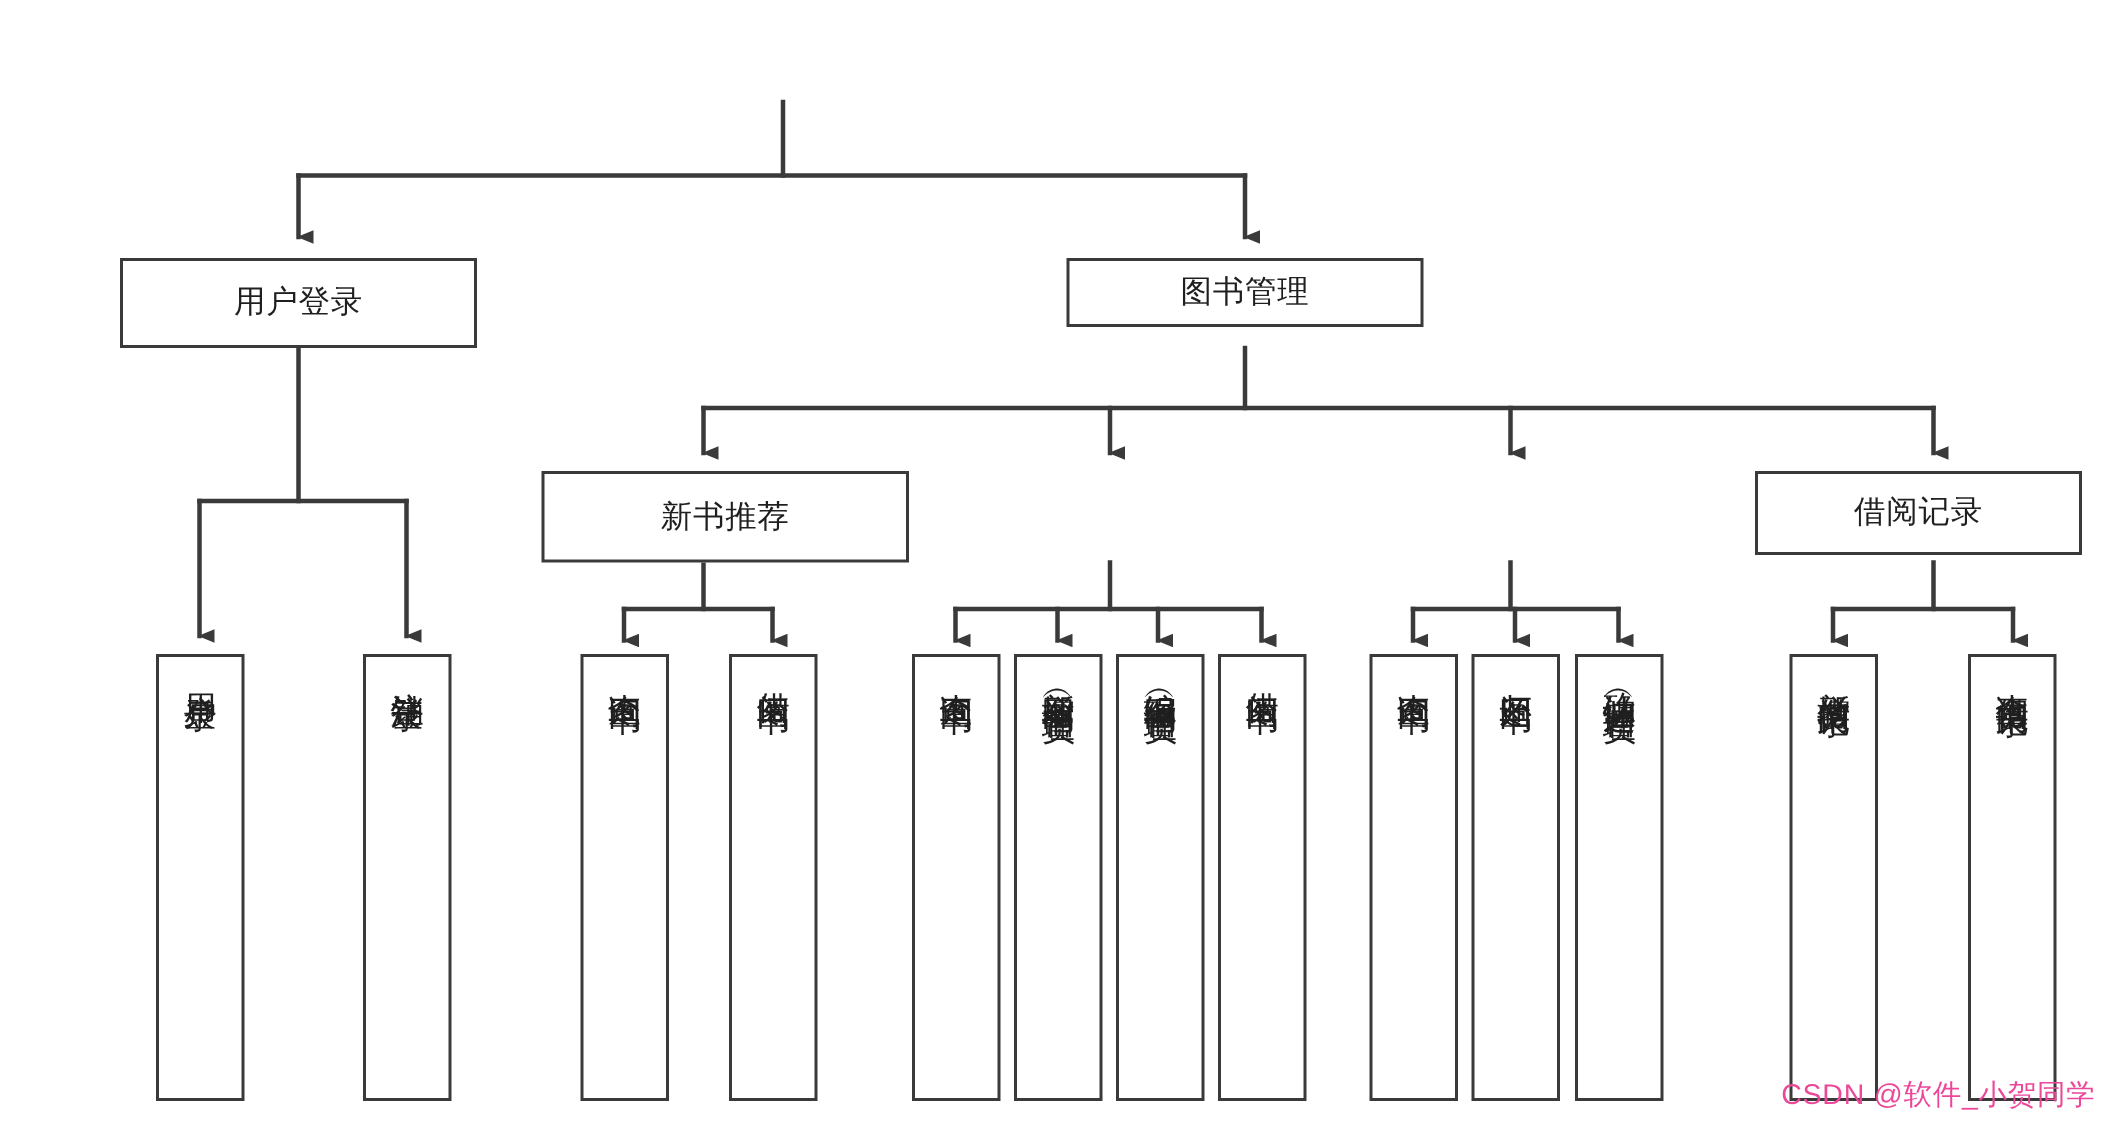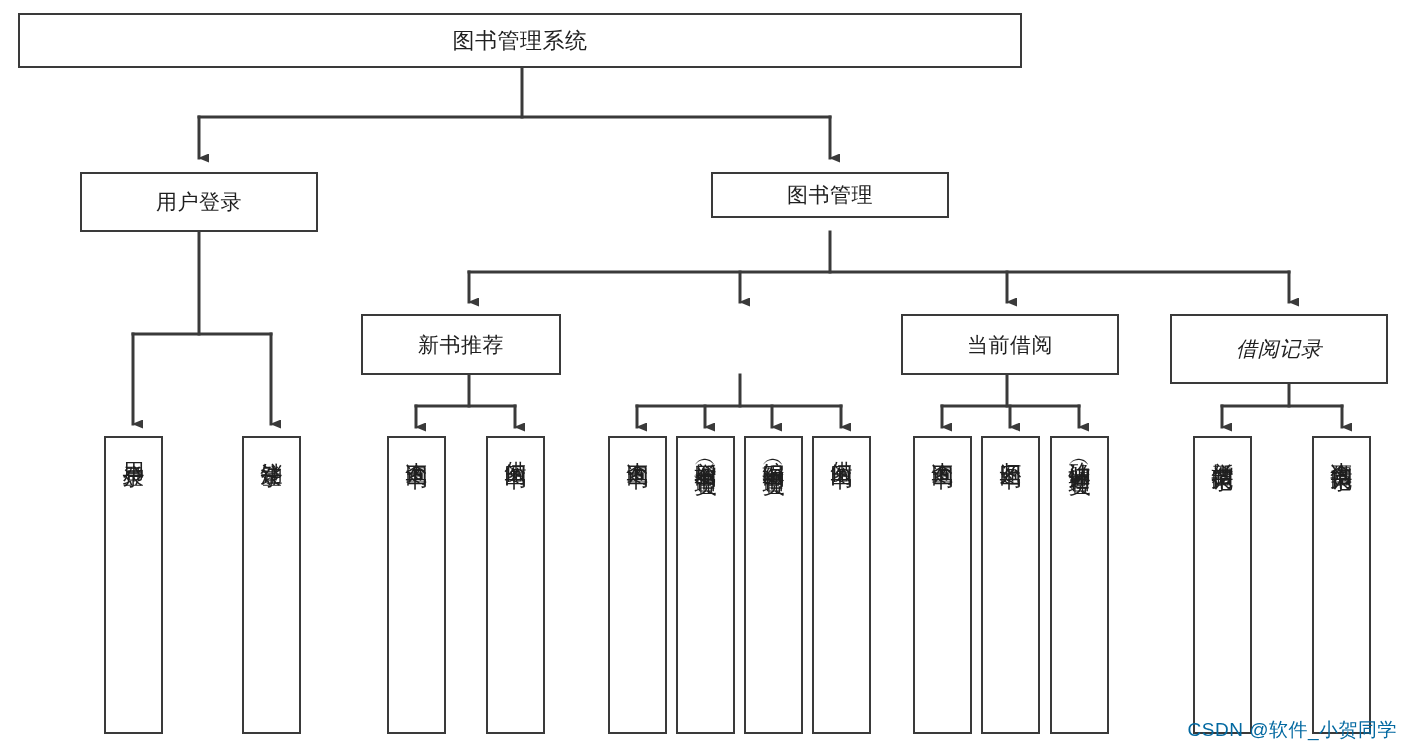--- a/index.html
+++ b/index.html
@@ -60,21 +60,21 @@
     font-size: 22px;
     line-height: 1.0;
     letter-spacing: 2px;
     white-space: nowrap;
   }
   .watermark {
     position: absolute;
     right: 8px;
     bottom: 4px;
     font-size: 19px;
-    color: #0369a1;
+    color: #ec4899;
     letter-spacing: 0.5px;
     z-index: 3;
     user-select: none;
     white-space: nowrap;
   }
 </style>
 </head>
 <body>
 
 <div id="canvas">
@@ -122,42 +122,36 @@
       <path d="M1010,406 L1010,427" marker-end="url(#arw)"></path>
       <path d="M1079,406 L1079,427" marker-end="url(#arw)"></path>
 
       <path d="M1289,375 L1289,406"></path>
       <path d="M1222,406 L1342,406"></path>
       <path d="M1222,406 L1222,427" marker-end="url(#arw)"></path>
       <path d="M1342,406 L1342,427" marker-end="url(#arw)"></path>
     </g>
   </svg>
 
-  <div class="node horiz root" style="left:18px; top:13px; width:1004px; height:55px;">
-    <span class="node-label">图书管理系统</span>
-  </div>
 
   <div class="node horiz" style="left:80px; top:172px; width:238px; height:60px;">
     <span class="node-label">用户登录</span>
   </div>
 
   <div class="node horiz" style="left:711px; top:172px; width:238px; height:46px;">
     <span class="node-label">图书管理</span>
   </div>
 
-  <div class="node horiz" style="left:361px; top:314px; width:200px; height:61px;">
+  <div class="node horiz" style="left:361px; top:314px; width:245px; height:61px;">
     <span class="node-label">新书推荐</span>
   </div>
 
 
-  <div class="node horiz" style="left:901px; top:314px; width:218px; height:61px;">
-    <span class="node-label">当前借阅</span>
-  </div>
-
-  <div class="node horiz" style="left:1170px; top:314px; width:218px; height:70px;font-style:italic;">
+
+  <div class="node horiz" style="left:1170px; top:314px; width:218px; height:56px;">
     <span class="node-label">借阅记录</span>
   </div>
 
   <div class="node vert" style="left:104px; top:436px; width:59px; height:298px;">
     <span class="node-label">用户登录</span>
   </div>
 
   <div class="node vert" style="left:242px; top:436px; width:59px; height:298px;">
     <span class="node-label">注销登录</span>
   </div>

